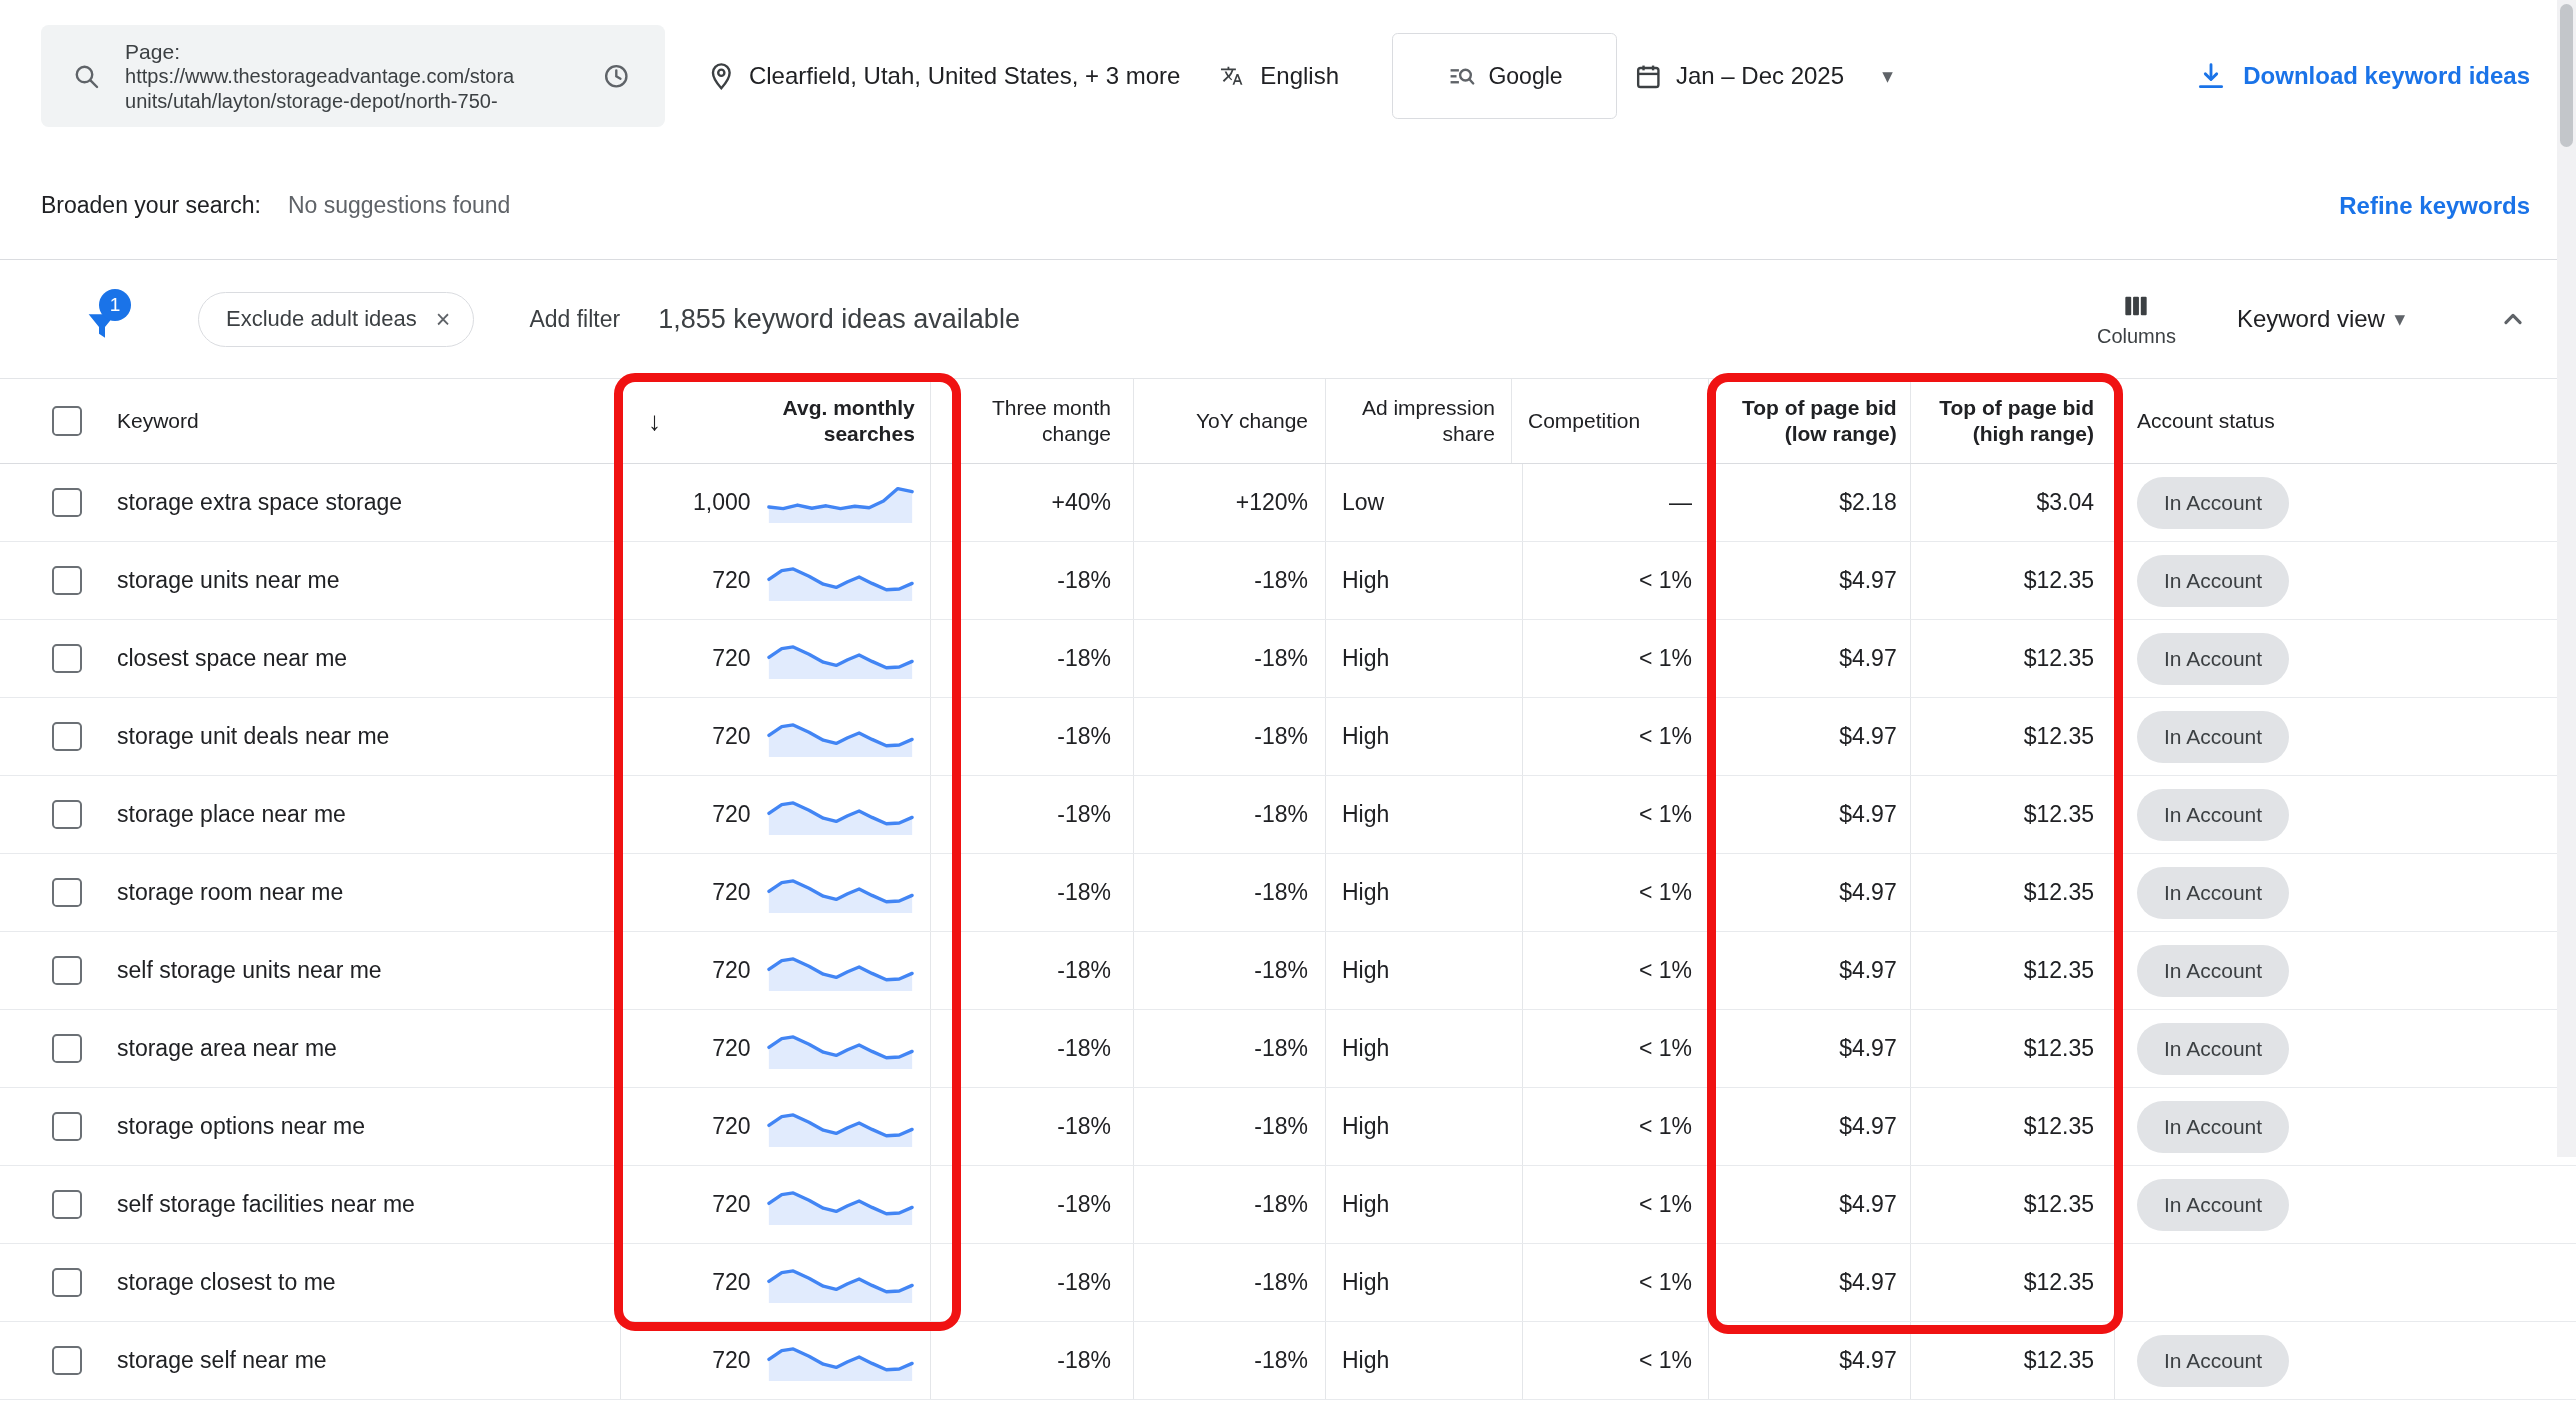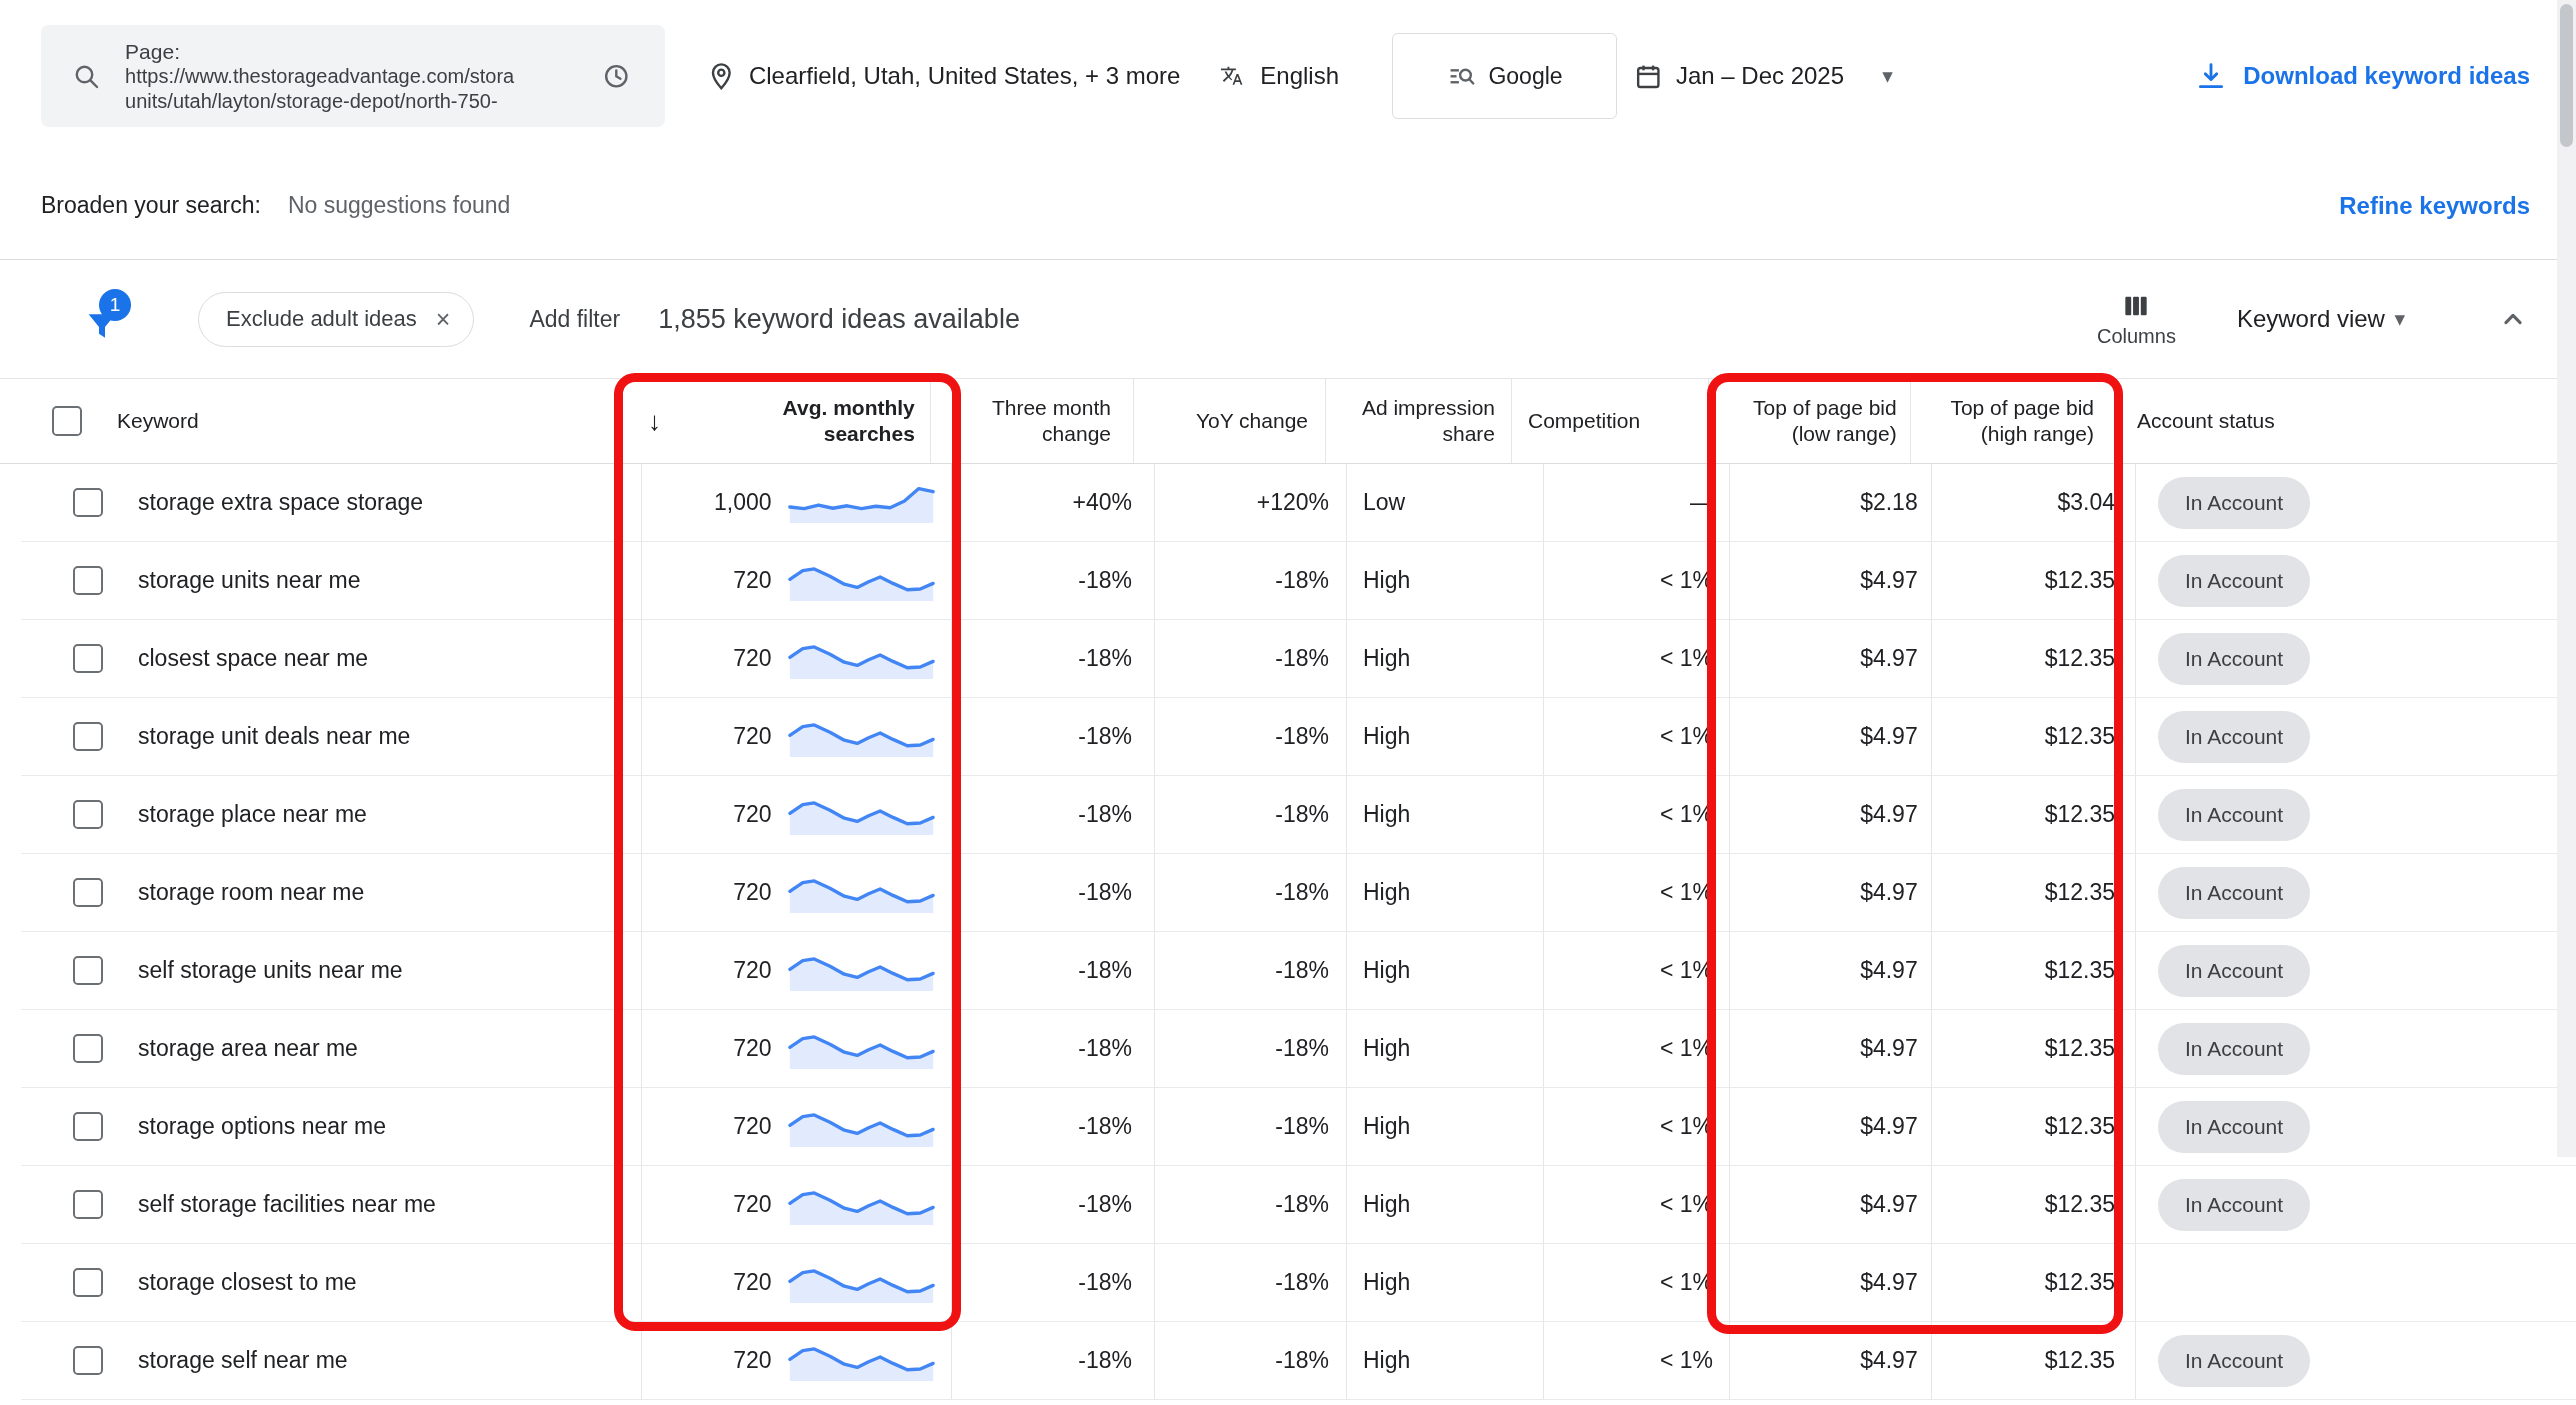--- a/index.html
+++ b/index.html
@@ -45,21 +45,21 @@
   .add-filter { margin-left:55px; font-size:23px; color:#3c4043; cursor:pointer; }
   .ideas-count { margin-left:38px; font-size:27px; color:#3c4043; }
   .columns-btn { margin-left:auto; display:flex; flex-direction:column; align-items:center; gap:3.8px; cursor:pointer; }
   .columns-btn .c-label { font-size:20px; color:#3c4043; }
   .kw-view { margin-left:61px; display:flex; align-items:center; font-size:24px; color:#202124; cursor:pointer; }
   .collapse { margin-left:91px; cursor:pointer; display:flex; align-items:center; }
 
   
   .thead { display:flex; height:86px; border-top:1px solid #e3e5e8; border-bottom:1px solid #dadce0;
     align-items:center; background:#fff; }
-  .trow { display:flex; height:78px; border-bottom:1px solid #e8eaed; align-items:center; background:#fff;margin-left:21px; }
+  .trow { display:flex; height:78px; border-bottom:1px solid #e8eaed; align-items:center; background:#fff; }
   .cell, .hcell { height:100%; display:flex; align-items:center; font-size:23px; color:#202124; }
   .hcell { font-size:21px; }
   .hlabel { line-height:1.25; }
   .b { font-weight:bold; }
   .r { justify-content:flex-end; text-align:right; }
   .vline { border-left:1px solid #e4e6e9; }
 
   .c-check   { flex:0 0 95px; padding-left:52px; }
   .c-keyword { flex:0 0 525px; padding-left:22px; }
   .c-avg     { flex:0 0 310px; }
@@ -68,21 +68,21 @@
   .c-comp    { flex:0 0 197px; padding-left:16px; }
   .c-ad      { flex:0 0 186px; padding-right:16px; }
   .c-low     { flex:0 0 202px; padding-right:13.3px; }
   .c-high    { flex:0 0 204px; padding-right:20px; }
   .c-status  { flex:1; padding-left:22px; }
 
   .hcell.c-avg { justify-content:space-between; padding-left:27px; padding-right:15.2px; }
   .sort-arrow { font-size:26px; color:#202124; cursor:pointer; }
   .w140 { max-width:133px; text-align:right; }
   .w160 { max-width:152px; text-align:right; }
-  .w165 { max-width:157px; text-align:right; }
+  .w165 { max-width:157px; text-align:right;font-weight:bold; }
   .hcell.c-avg .hlabel { max-width:152px; text-align:right; }
 
   .checkbox { width:29.5px; height:29.5px; border:2.9px solid #6b7075; border-radius:4.8px; background:#fff;
     display:inline-block; cursor:pointer; flex:none; }
   .c-avg .num { flex:1; text-align:right; padding-right:15.2px; }
   .spark { flex:none; margin-right:15.2px; display:block; }
   .pill { display:inline-flex; align-items:center; height:52px; padding:0 27px; border-radius:27px;
     background:#e1e3e6; color:#3c4043; font-size:21px; white-space:nowrap; }
 
   

